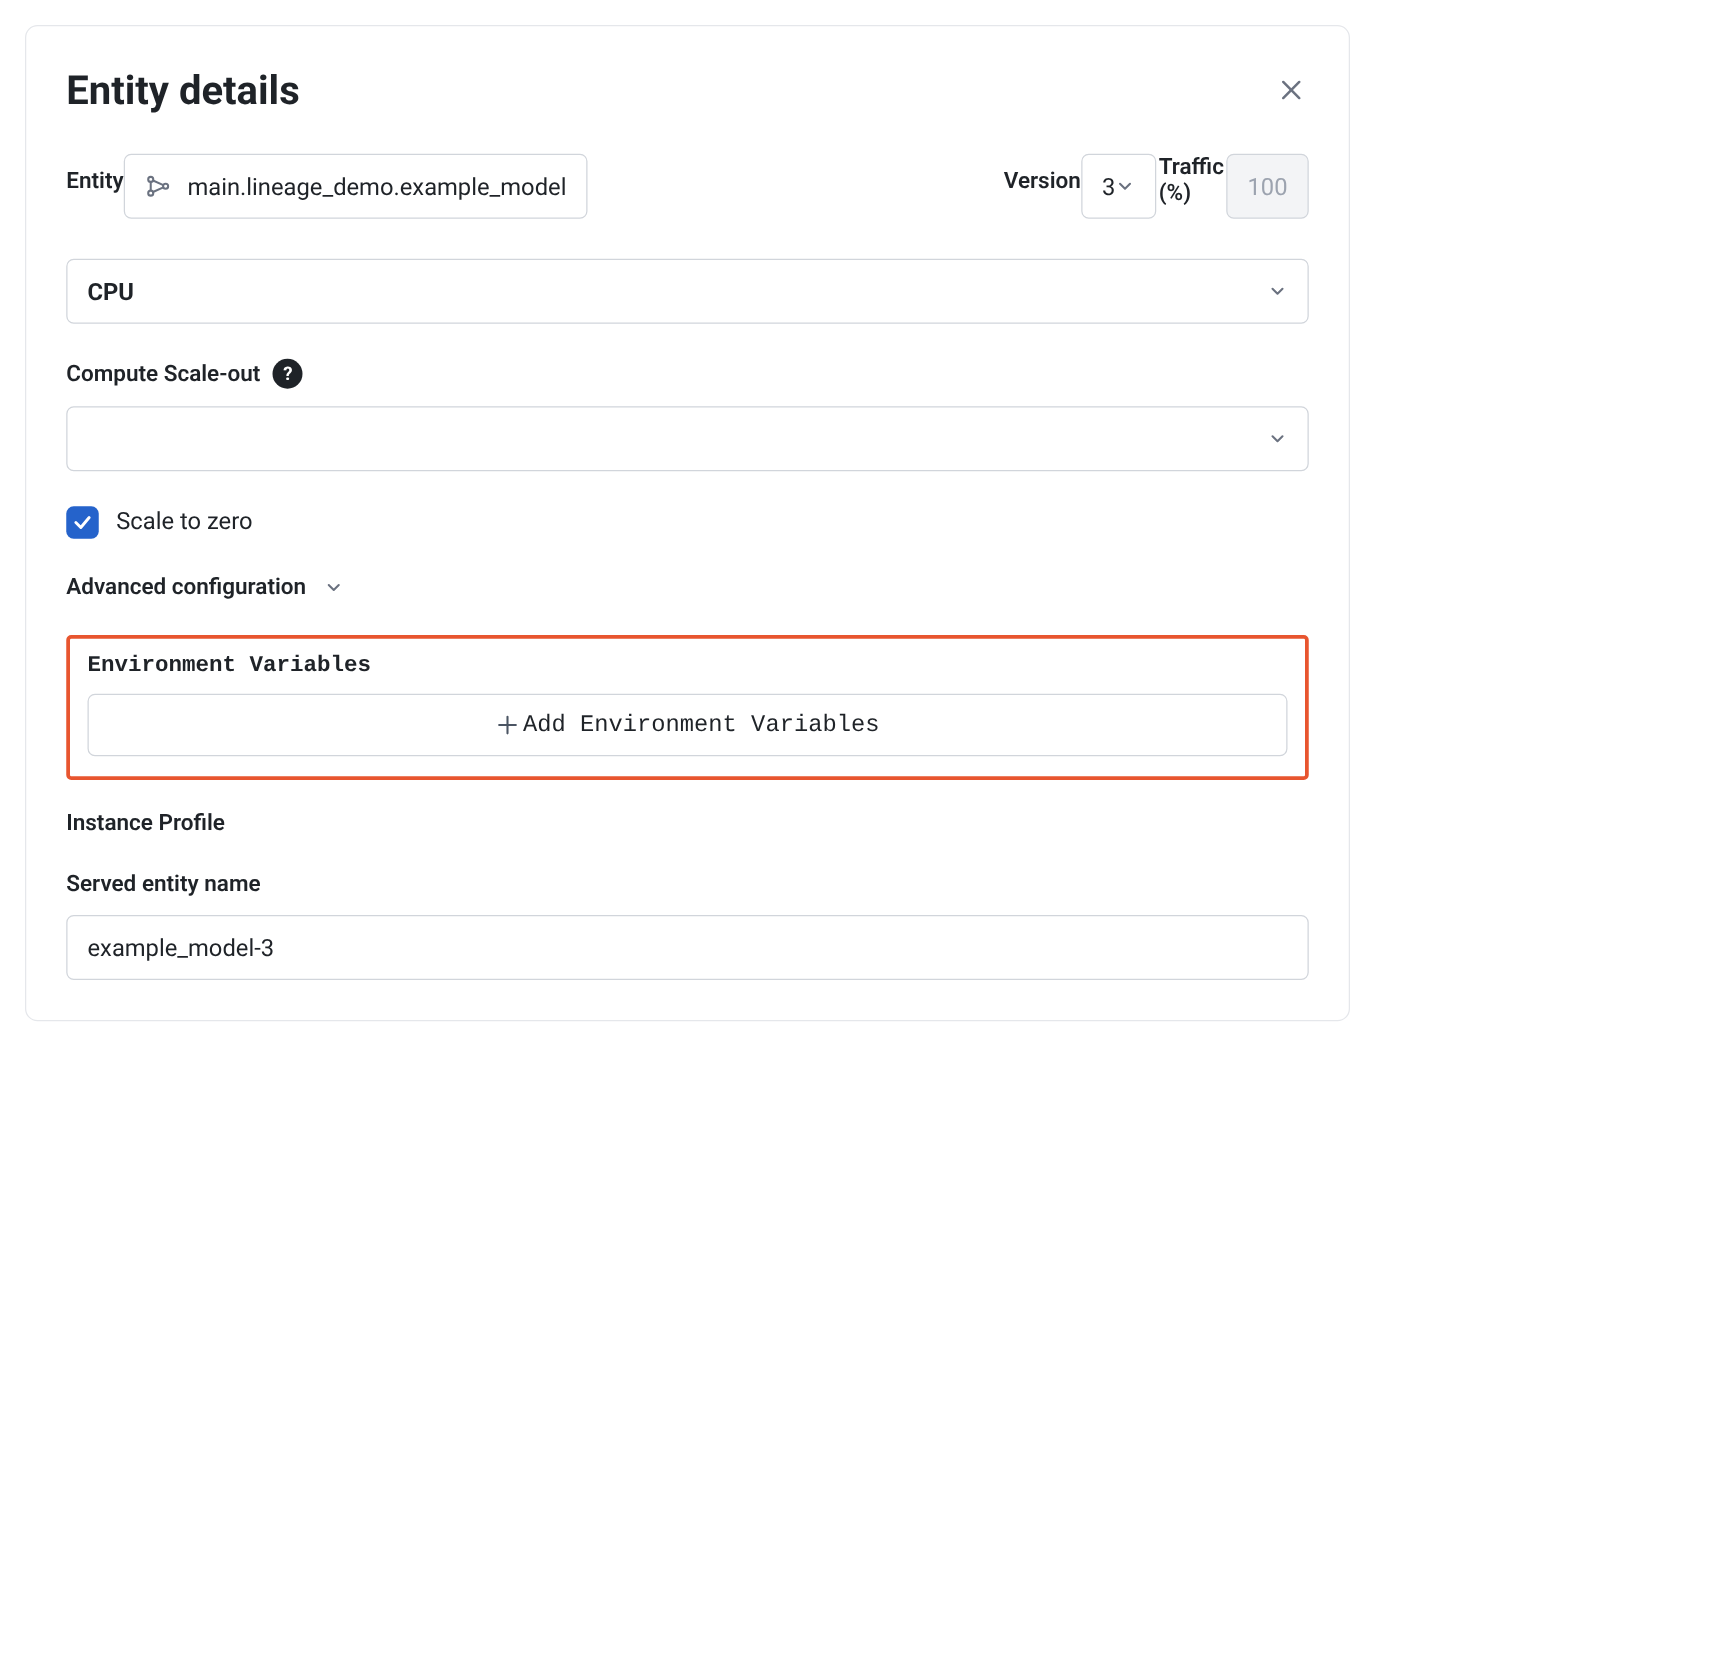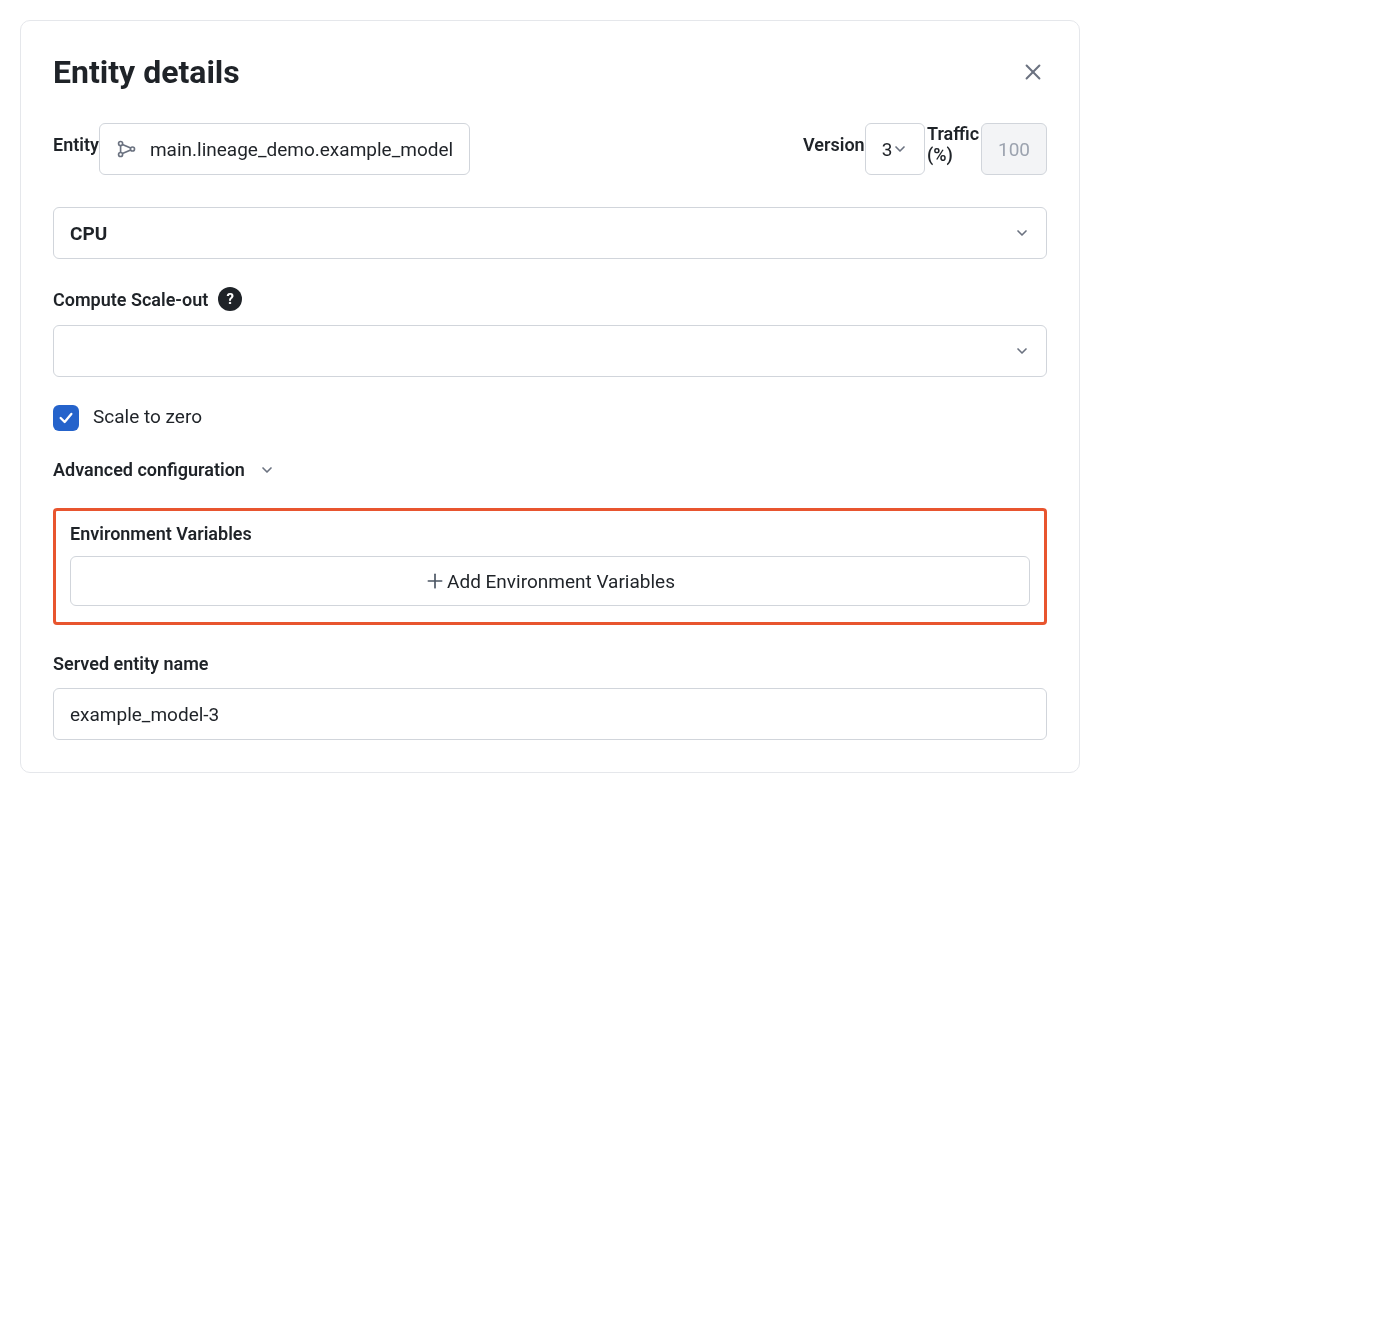--- a/index.html
+++ b/index.html
@@ -136,20 +136,21 @@
   .collapse-label {
     font-size: 18px;
     font-weight: 600;
     color: #1f2328;
   }
   .highlight-box {
     border: 3px solid #e8552f;
     border-radius: 4px;
     padding: 12px 14px 16px 14px;
     margin-bottom: 24px;
+    font-family: Liberation Mono, monospace;
   }
   .highlight-box .label { margin-bottom: 12px; }
   .add-btn {
     width: 100%;
     height: 50px;
     border: 1px solid #d1d5db;
     border-radius: 6px;
     background: #fff;
     display: flex;
     align-items: center;
@@ -255,20 +256,21 @@
     <button class="add-btn">
       <svg width="20" height="20" viewBox="0 0 24 24" fill="none" stroke="currentColor" stroke-width="2" stroke-linecap="round">
           <line x1="12" y1="4" x2="12" y2="20"></line>
           <line x1="4" y1="12" x2="20" y2="12"></line>
         </svg>
       <span>Add Environment Variables</span>
     </button>
   </div>
 
   <div class="section">
+    <label class="label">Instance Profile</label>
   </div>
 
   <div class="section" style="margin-bottom:0">
     <label class="label">Served entity name</label>
     <div class="input-wrap">
       <input class="text-value" value="example_model-3" style="">
     </div>
   </div>
 
 </div>

